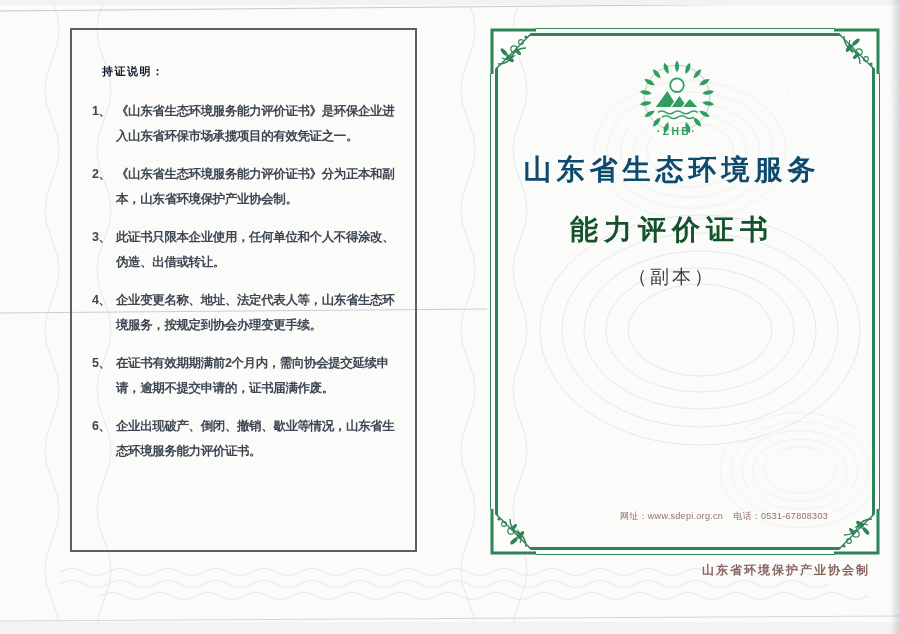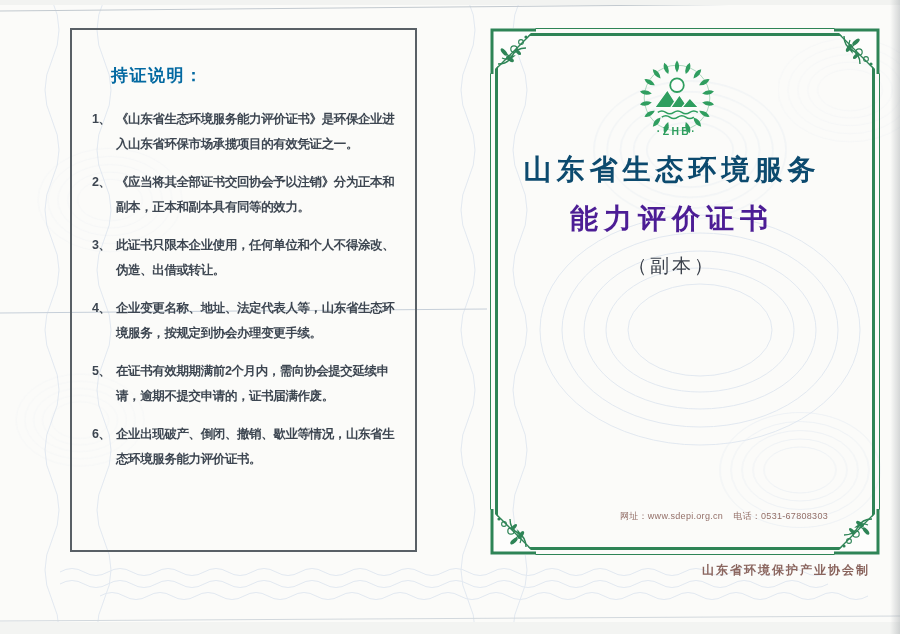--- a/index.html
+++ b/index.html
@@ -8,41 +8,41 @@
   svg{display:block;}
   .deco{position:absolute;left:0;top:0;}
   .edge-shadow{position:absolute;right:0;top:0;width:10px;height:100%;
       background:linear-gradient(to right,rgba(150,155,158,0),rgba(140,146,150,.35));}
   .top-strip{position:absolute;left:0;top:0;width:100%;height:5px;background:#f2f3f1;}
   .bottom-strip{position:absolute;left:0;top:622px;width:100%;height:12px;background:#f3f4f2;}
 
   
   .black-frame{position:absolute;left:70px;top:28px;width:347px;height:524px;
       box-sizing:border-box;border:2px solid #596066;padding:34px 10px 0 20px;}
-  .hold-title{font-size:17px;font-weight:bold;color:#0369a1;letter-spacing:1.5px;margin:0 2px 20px 19px;}
+  .hold-title{font-size:11px;font-weight:bold;color:#0f172a;letter-spacing:1.5px;margin:0 2px 20px 10px;}
   .item{display:flex;font-size:12.5px;color:#3d4651;line-height:25px;
         letter-spacing:-0.4px;margin-bottom:13px;font-weight:bold;}
   .item .num{width:24px;flex:0 0 auto;}
   .item .txt{flex:1;}
 
   
   .green-frame{position:absolute;left:490px;top:28px;width:390px;height:527px;
       box-sizing:border-box;border:1px solid #2e8456;}
   .green-frame::after{content:"";position:absolute;inset:4px;border:3px solid #2e8456;}
   .corner{position:absolute;width:46px;height:46px;}
   .corner.tl{left:490px;top:28px;}
   .corner.tr{left:834px;top:28px;transform:rotate(90deg);}
   .corner.br{left:834px;top:509px;transform:rotate(180deg);}
   .corner.bl{left:490px;top:509px;transform:rotate(270deg);}
 
   .cover{position:absolute;left:490px;top:28px;width:356px;height:527px;text-align:center;}
   .logo{width:80px;height:80px;margin:30px auto 0 auto;position:relative;left:9px;}
   .t1{margin-top:13px;font-size:28px;font-weight:bold;color:#0c4a6e;letter-spacing:5px;
       position:relative;left:4px;}
-  .t2{margin-top:11px;font-size:28px;font-weight:bold;color:#4c1d95;letter-spacing:6px;
+  .t2{margin-top:22px;font-size:28px;font-weight:bold;color:#14532d;letter-spacing:6px;
       position:relative;left:4px;}
   .copy{margin-top:15px;font-size:19px;color:#3b414b;letter-spacing:3px;position:relative;left:4px;text-align:center;}
 
   .contact{position:absolute;left:490px;top:510px;width:390px;box-sizing:border-box;
       text-align:right;padding-right:52px;font-size:9px;color:#936f68;letter-spacing:.3px;padding-left:40px;}
   .contact .tel-label{margin-left:10px;}
   .issuer{position:absolute;left:666px;top:562px;width:240px;text-align:center;
       font-size:12px;color:#8a655e;letter-spacing:2px;font-weight:bold;}
 </style>
 </head>
@@ -114,21 +114,21 @@
 
   <div class="black-frame">
     <h2 class="hold-title">持证说明：</h2>
 
     <div class="item">
       <span class="num">1、</span>
       <span class="txt">《山东省生态环境服务能力评价证书》是环保企业进入山东省环保市场承揽项目的有效凭证之一。</span>
     </div>
     <div class="item">
       <span class="num">2、</span>
-      <span class="txt">《应当将其全部证书交回协会予以注销》分为正本和副本，正本和副本具有同等的效力。</span>
+      <span class="txt">《山东省生态环境服务能力评价证书》分为正本和副本，山东省环境保护产业协会制。</span>
     </div>
     <div class="item">
       <span class="num">3、</span>
       <span class="txt">此证书只限本企业使用，任何单位和个人不得涂改、伪造、出借或转让。</span>
     </div>
     <div class="item">
       <span class="num">4、</span>
       <span class="txt">企业变更名称、地址、法定代表人等，山东省生态环境服务，按规定到协会办理变更手续。</span>
     </div>
     <div class="item">

